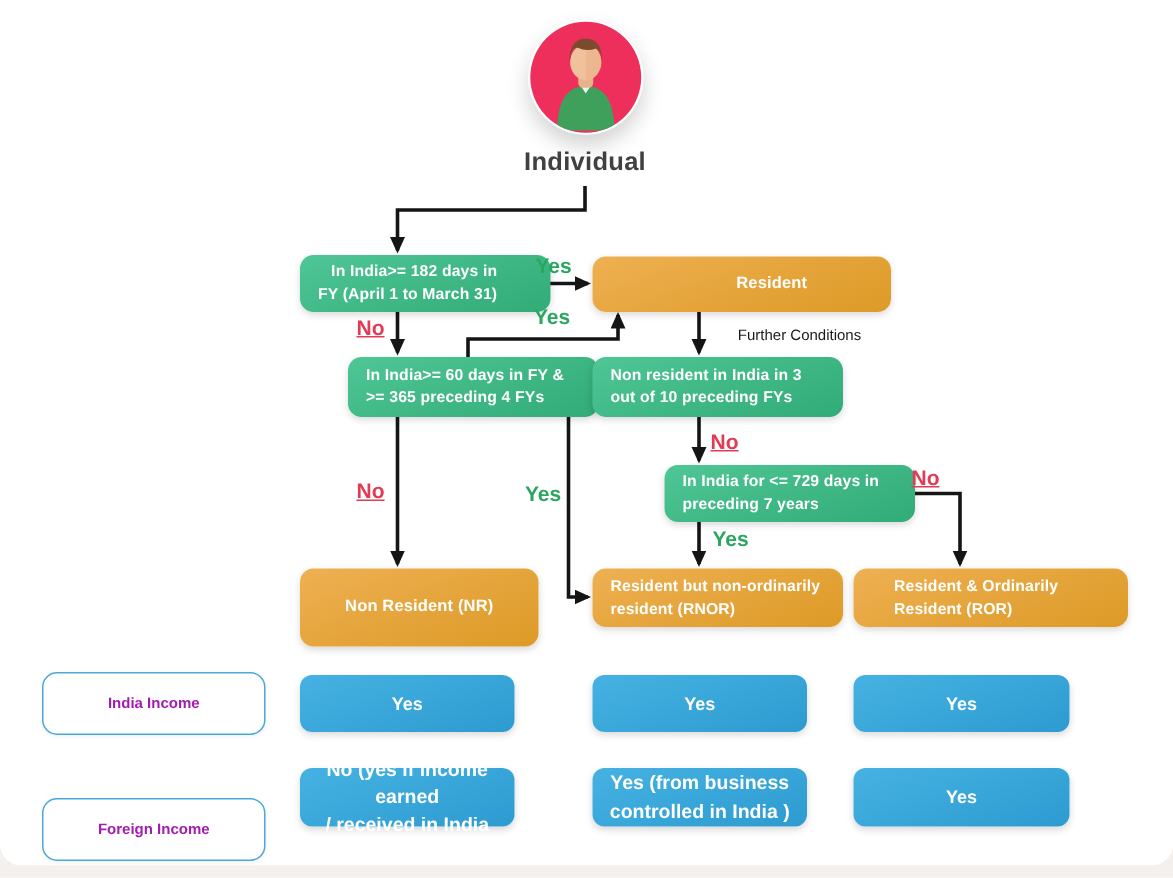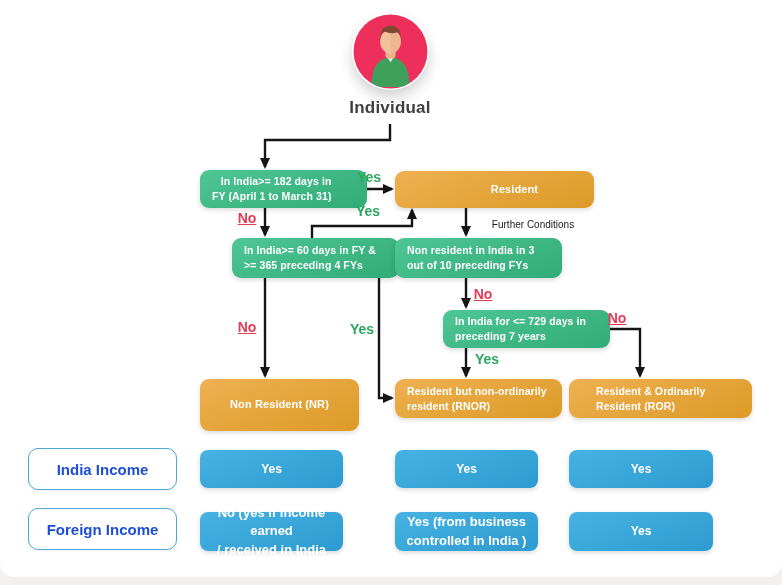--- a/index.html
+++ b/index.html
@@ -36,21 +36,21 @@
     position:absolute;left:310px;top:98px;width:160px;text-align:center;
     font-size:17px;font-weight:bold;color:#404040;letter-spacing:0.2px;
   }
   .avatar{
     position:absolute;left:352px;top:13px;width:77px;height:77px;border-radius:50%;
     box-shadow:0 7px 14px rgba(0,0,0,0.18);
   }
   .rowhdr{
     position:absolute;left:28px;width:147px;height:40px;
     border:1.5px solid #4aa9d9;border-radius:10px;background:#ffffff;
-    color:#1d4ed8;font-size:15px;font-weight:bold;
+    color:#a21caf;font-size:10px;font-weight:bold;
     display:flex;align-items:center;justify-content:center;
     box-shadow:0 1px 3px rgba(0,0,0,0.06);
   }
   .cell{
     position:absolute;height:38px;border-radius:8px;
     color:#fff;font-size:13px;font-weight:bold;line-height:1.4;
     display:flex;align-items:center;justify-content:center;text-align:center;
     white-space:pre-line;box-shadow:0 2px 5px rgba(0,0,0,0.15);
   }
   svg.connectors{position:absolute;left:0;top:0;pointer-events:none;}
@@ -121,21 +121,21 @@
 <div class="edge-label no" style="left:247px;top:218px;">No</div>
 <div class="edge-label yes" style="left:368px;top:211px;">Yes</div>
 <div class="further" style="left:533px;top:224px;">Further Conditions</div>
 <div class="edge-label no" style="left:483px;top:294px;">No</div>
 <div class="edge-label yes" style="left:362px;top:329px;">Yes</div>
 <div class="edge-label yes" style="left:487px;top:359px;">Yes</div>
 <div class="edge-label no" style="left:617px;top:318px;">No</div>
 <div class="edge-label no" style="left:247px;top:327px;">No</div>
 
 <div class="rowhdr" style="top:448px;">India Income</div>
-<div class="rowhdr" style="top:508px;">Foreign Income</div>
+<div class="rowhdr" style="top:532px;">Foreign Income</div>
 
 <div class="cell blue" style="left:200px;top:450px;width:143px;font-size:12px;">Yes</div>
 <div class="cell blue" style="left:395px;top:450px;width:143px;font-size:12px;">Yes</div>
 <div class="cell blue" style="left:569px;top:450px;width:144px;font-size:12px;">Yes</div>
 
 <div class="cell blue" style="left:200px;top:512px;width:143px;height:39px;">No (yes if income earned
 / received in India</div>
 <div class="cell blue" style="left:395px;top:512px;width:143px;height:39px;">Yes (from business
 controlled in India )</div>
 <div class="cell blue" style="left:569px;top:512px;width:144px;height:39px;font-size:12px;">Yes</div>

